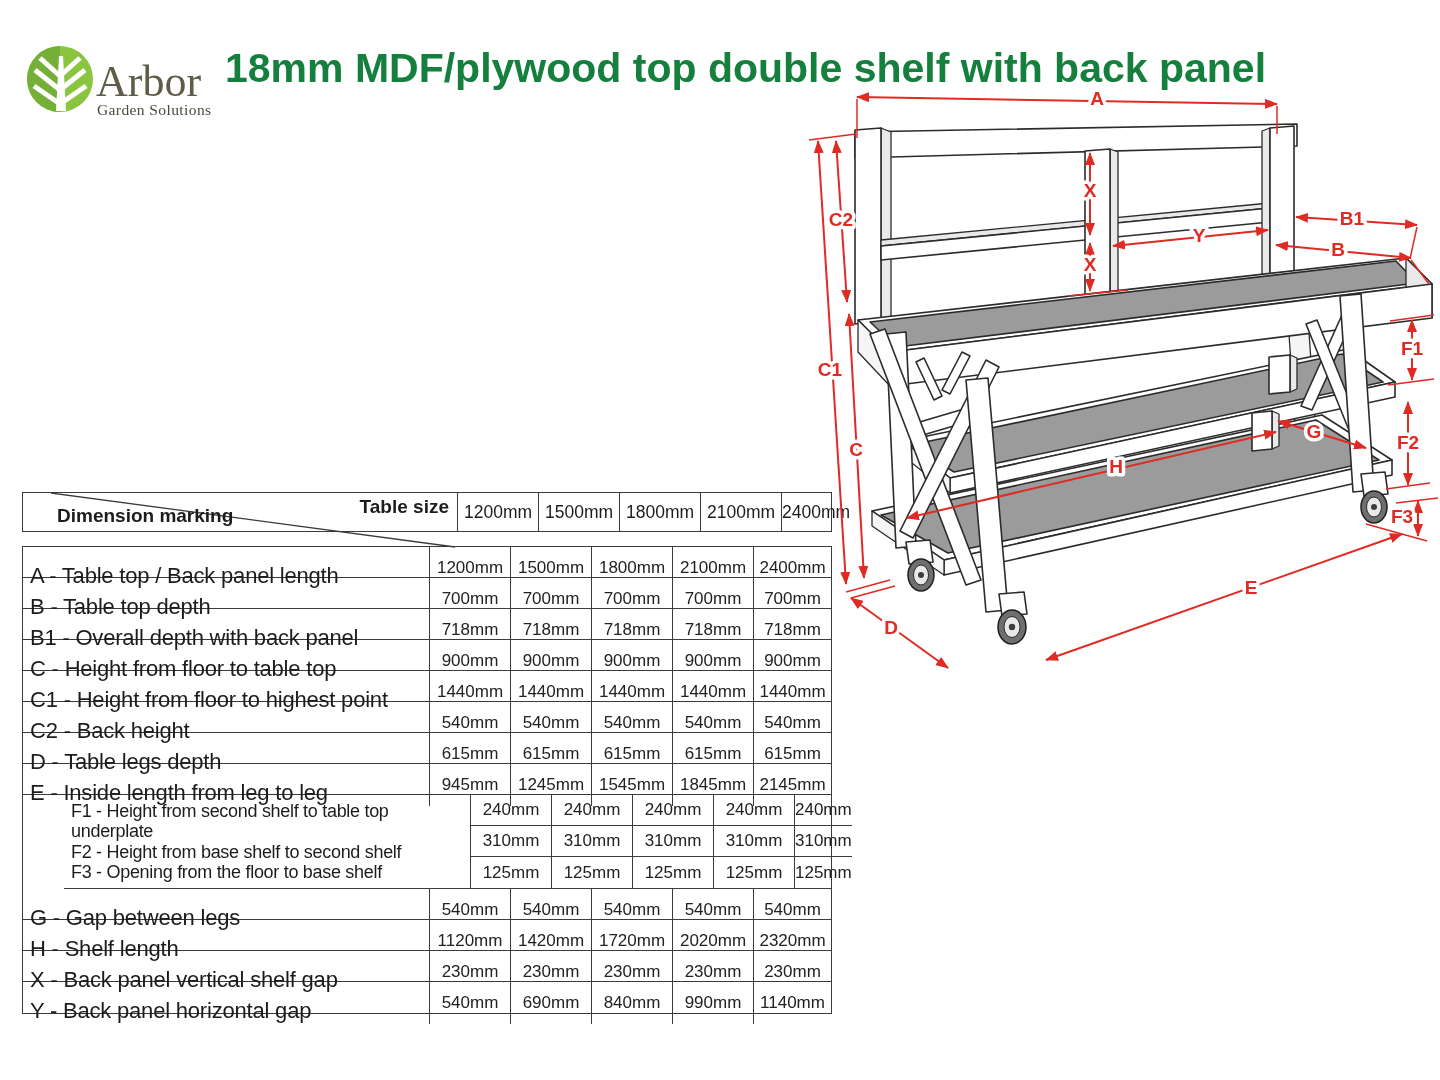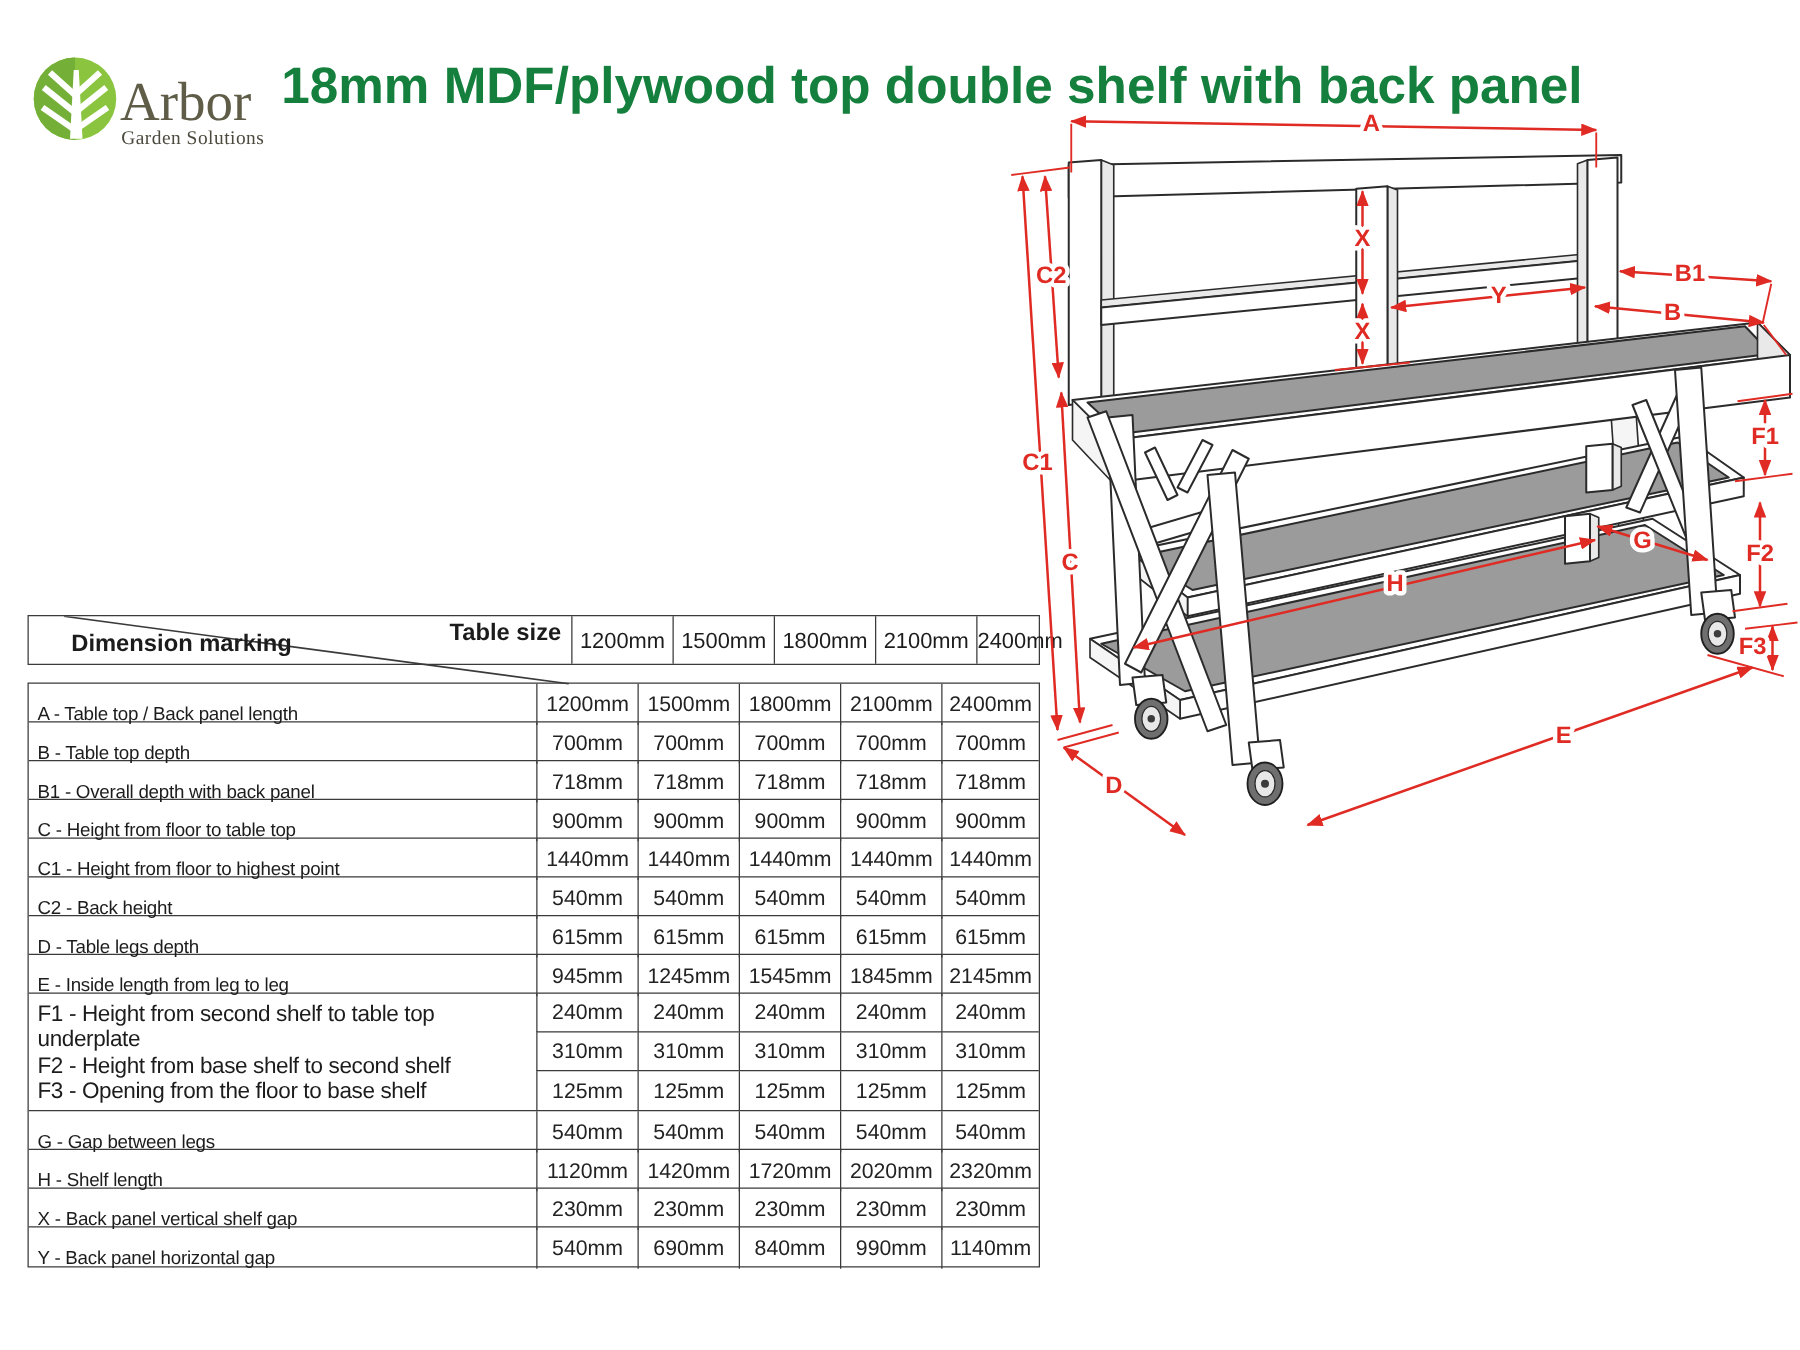--- a/index.html
+++ b/index.html
@@ -32,28 +32,28 @@
   .thead .hcell{
     border-left:1.3px solid #3a3a3a;display:flex;align-items:center;justify-content:center;
     font-size:17.5px;font-weight:normal;
   }
   .tbody{margin-top:14px;border:1.5px solid #3a3a3a;}
   .trow{
     display:grid;grid-template-columns:406px 81px 81px 81px 81px auto;height:31px;
     border-bottom:1.3px solid #3a3a3a;
   }
   .trow:last-child{border-bottom:none;}
-  .lcell{display:flex;align-items:center;padding-left:7px;font-size:15px;letter-spacing:-0.2px;margin-top:16px;}
+  .lcell{display:flex;align-items:center;padding-left:7px;font-size:22px;letter-spacing:-0.2px;margin-top:16px;}
   .vcell{
     border-left:1.3px solid #3a3a3a;display:flex;align-items:center;justify-content:center;
     font-size:17px;color:#222;
   }
   .frow{
     display:grid;grid-template-columns:406px 81px 81px 81px 81px auto;
-    grid-auto-rows:31px;border-bottom:1.3px solid #3a3a3a;
+    grid-auto-rows:31px;border-bottom:1.3px solid #3a3a3a;margin-left:41px;
   }
   .frow .flabel{
     grid-column:1;grid-row:1/4;display:flex;flex-direction:column;justify-content:center;
     padding-left:7px;font-size:18px;line-height:20.5px;letter-spacing:-0.3px;
   }
   .frow .vcell{border-bottom:1.3px solid #3a3a3a;}
   .frow .vcell.lastrow{border-bottom:none;}
 
   
   .diagram{position:absolute;left:805px;top:70px;width:635px;height:625px;}

